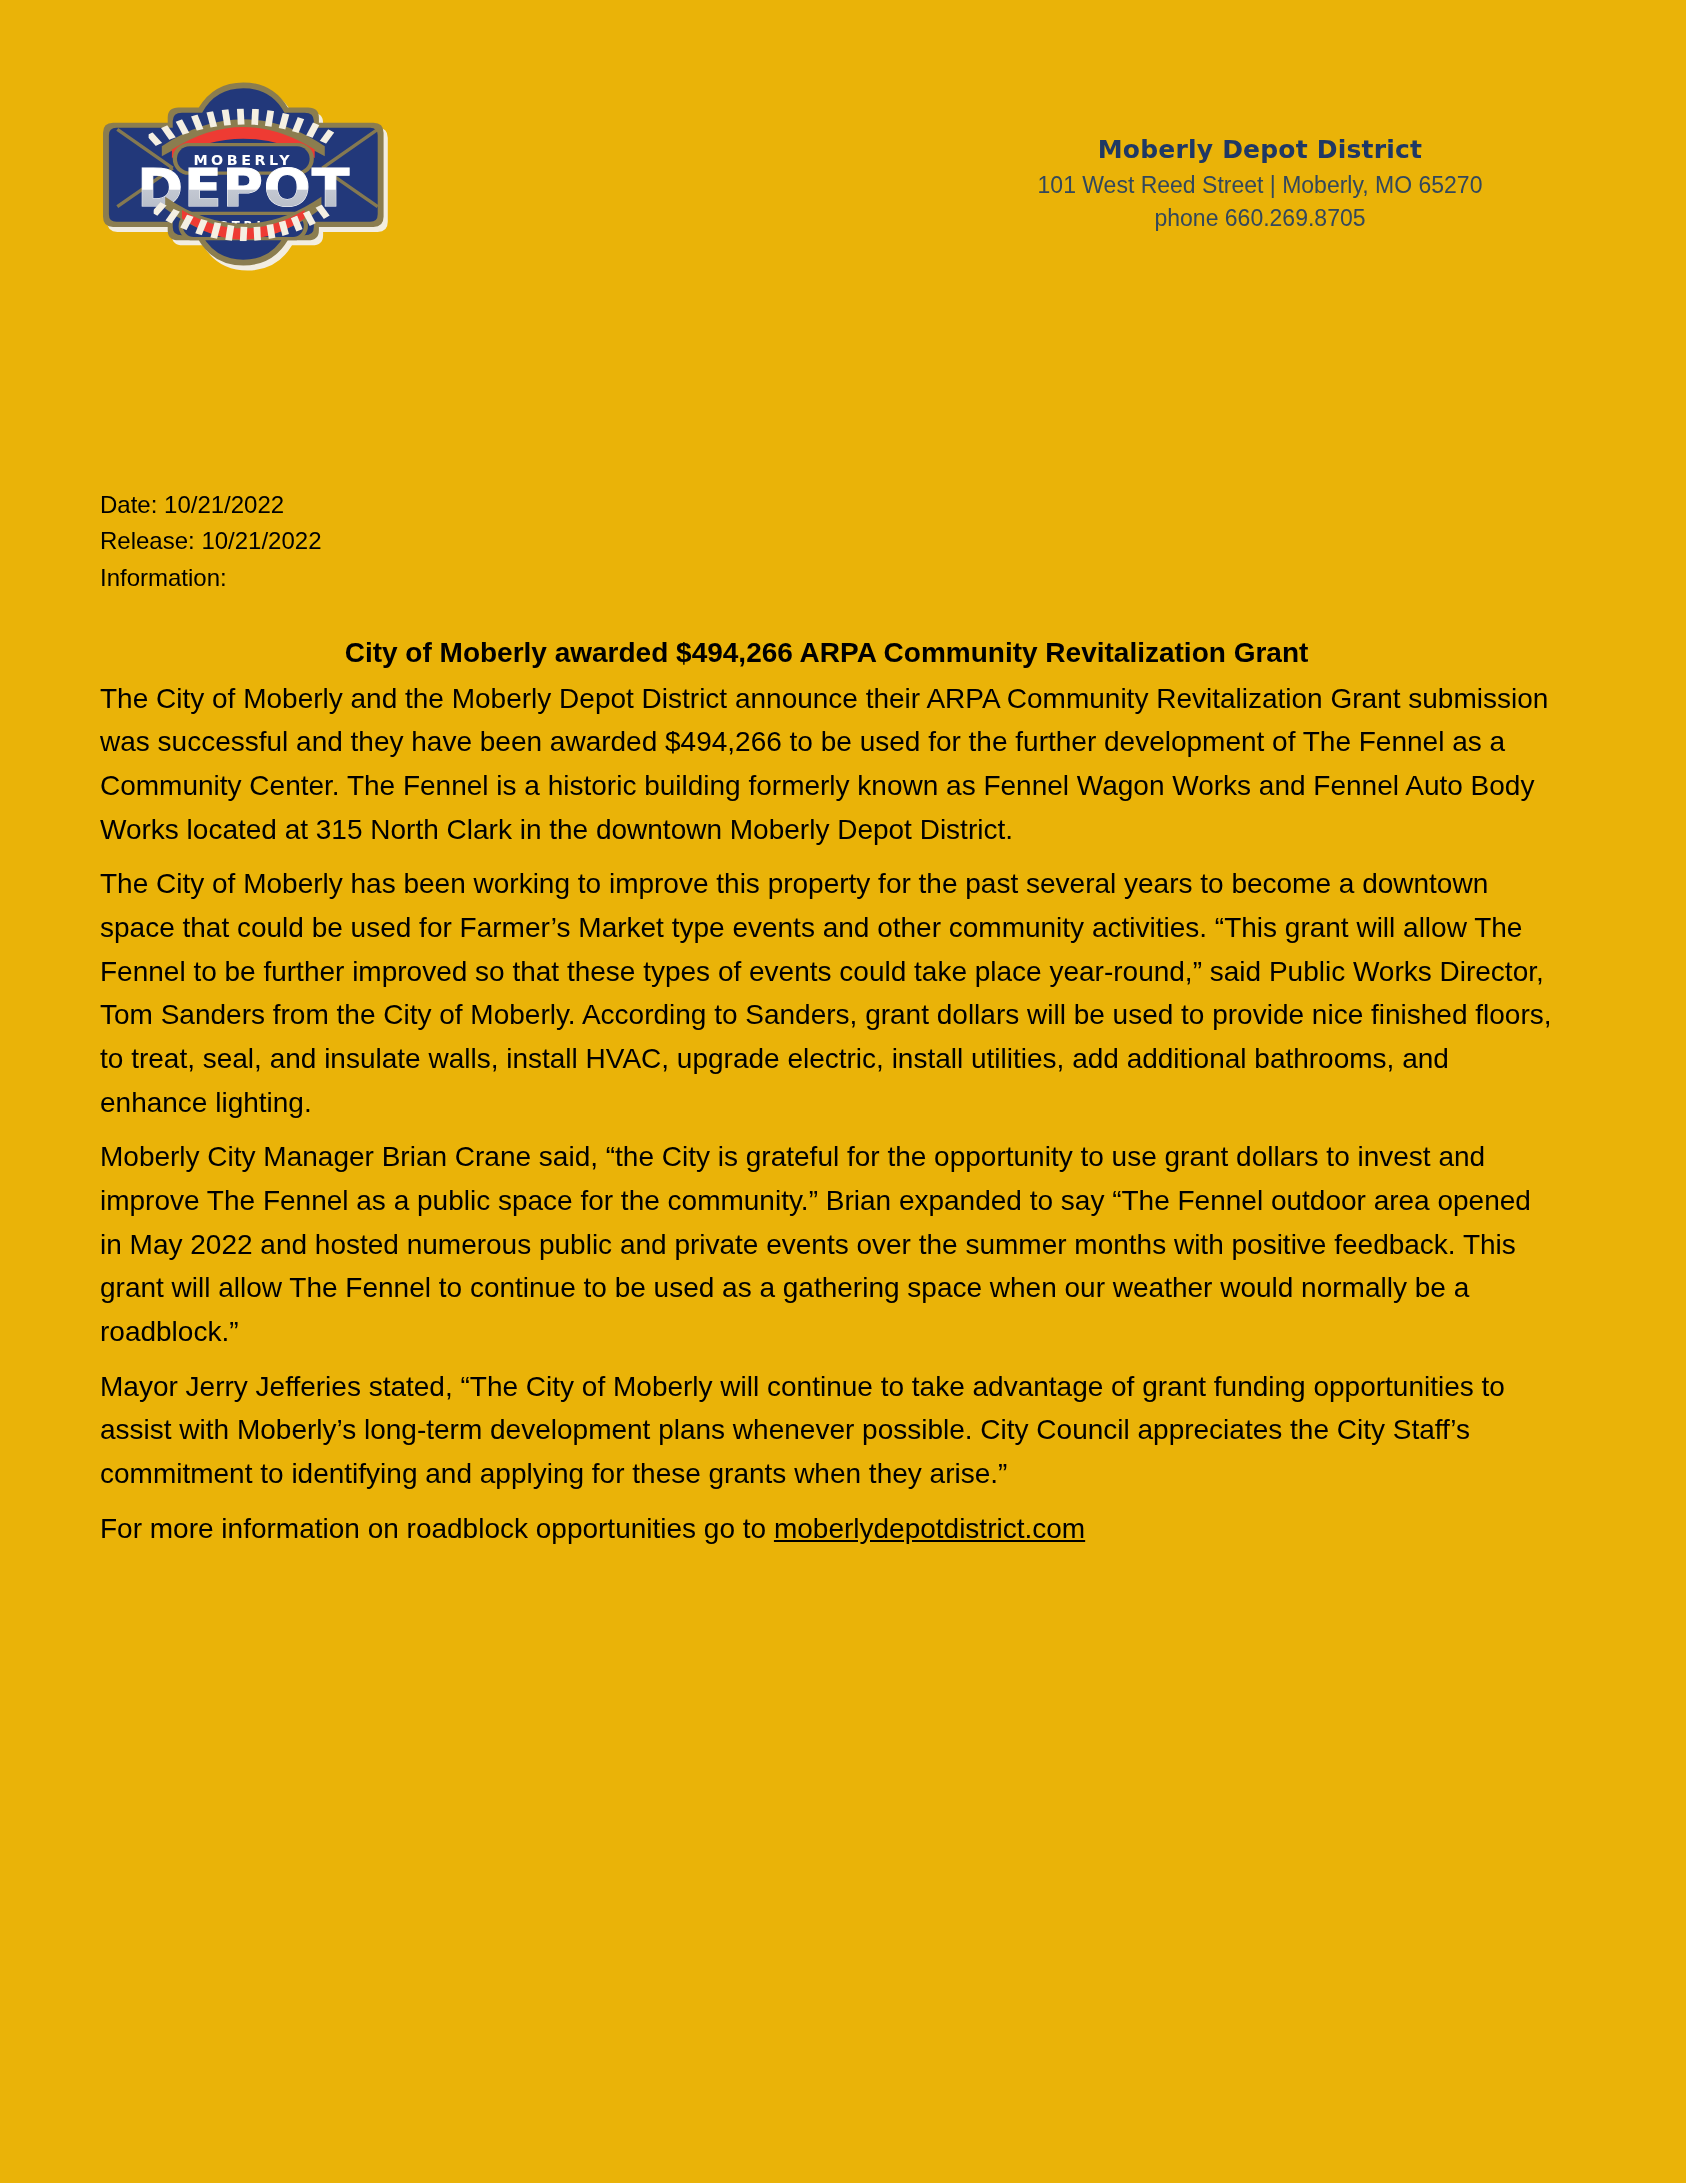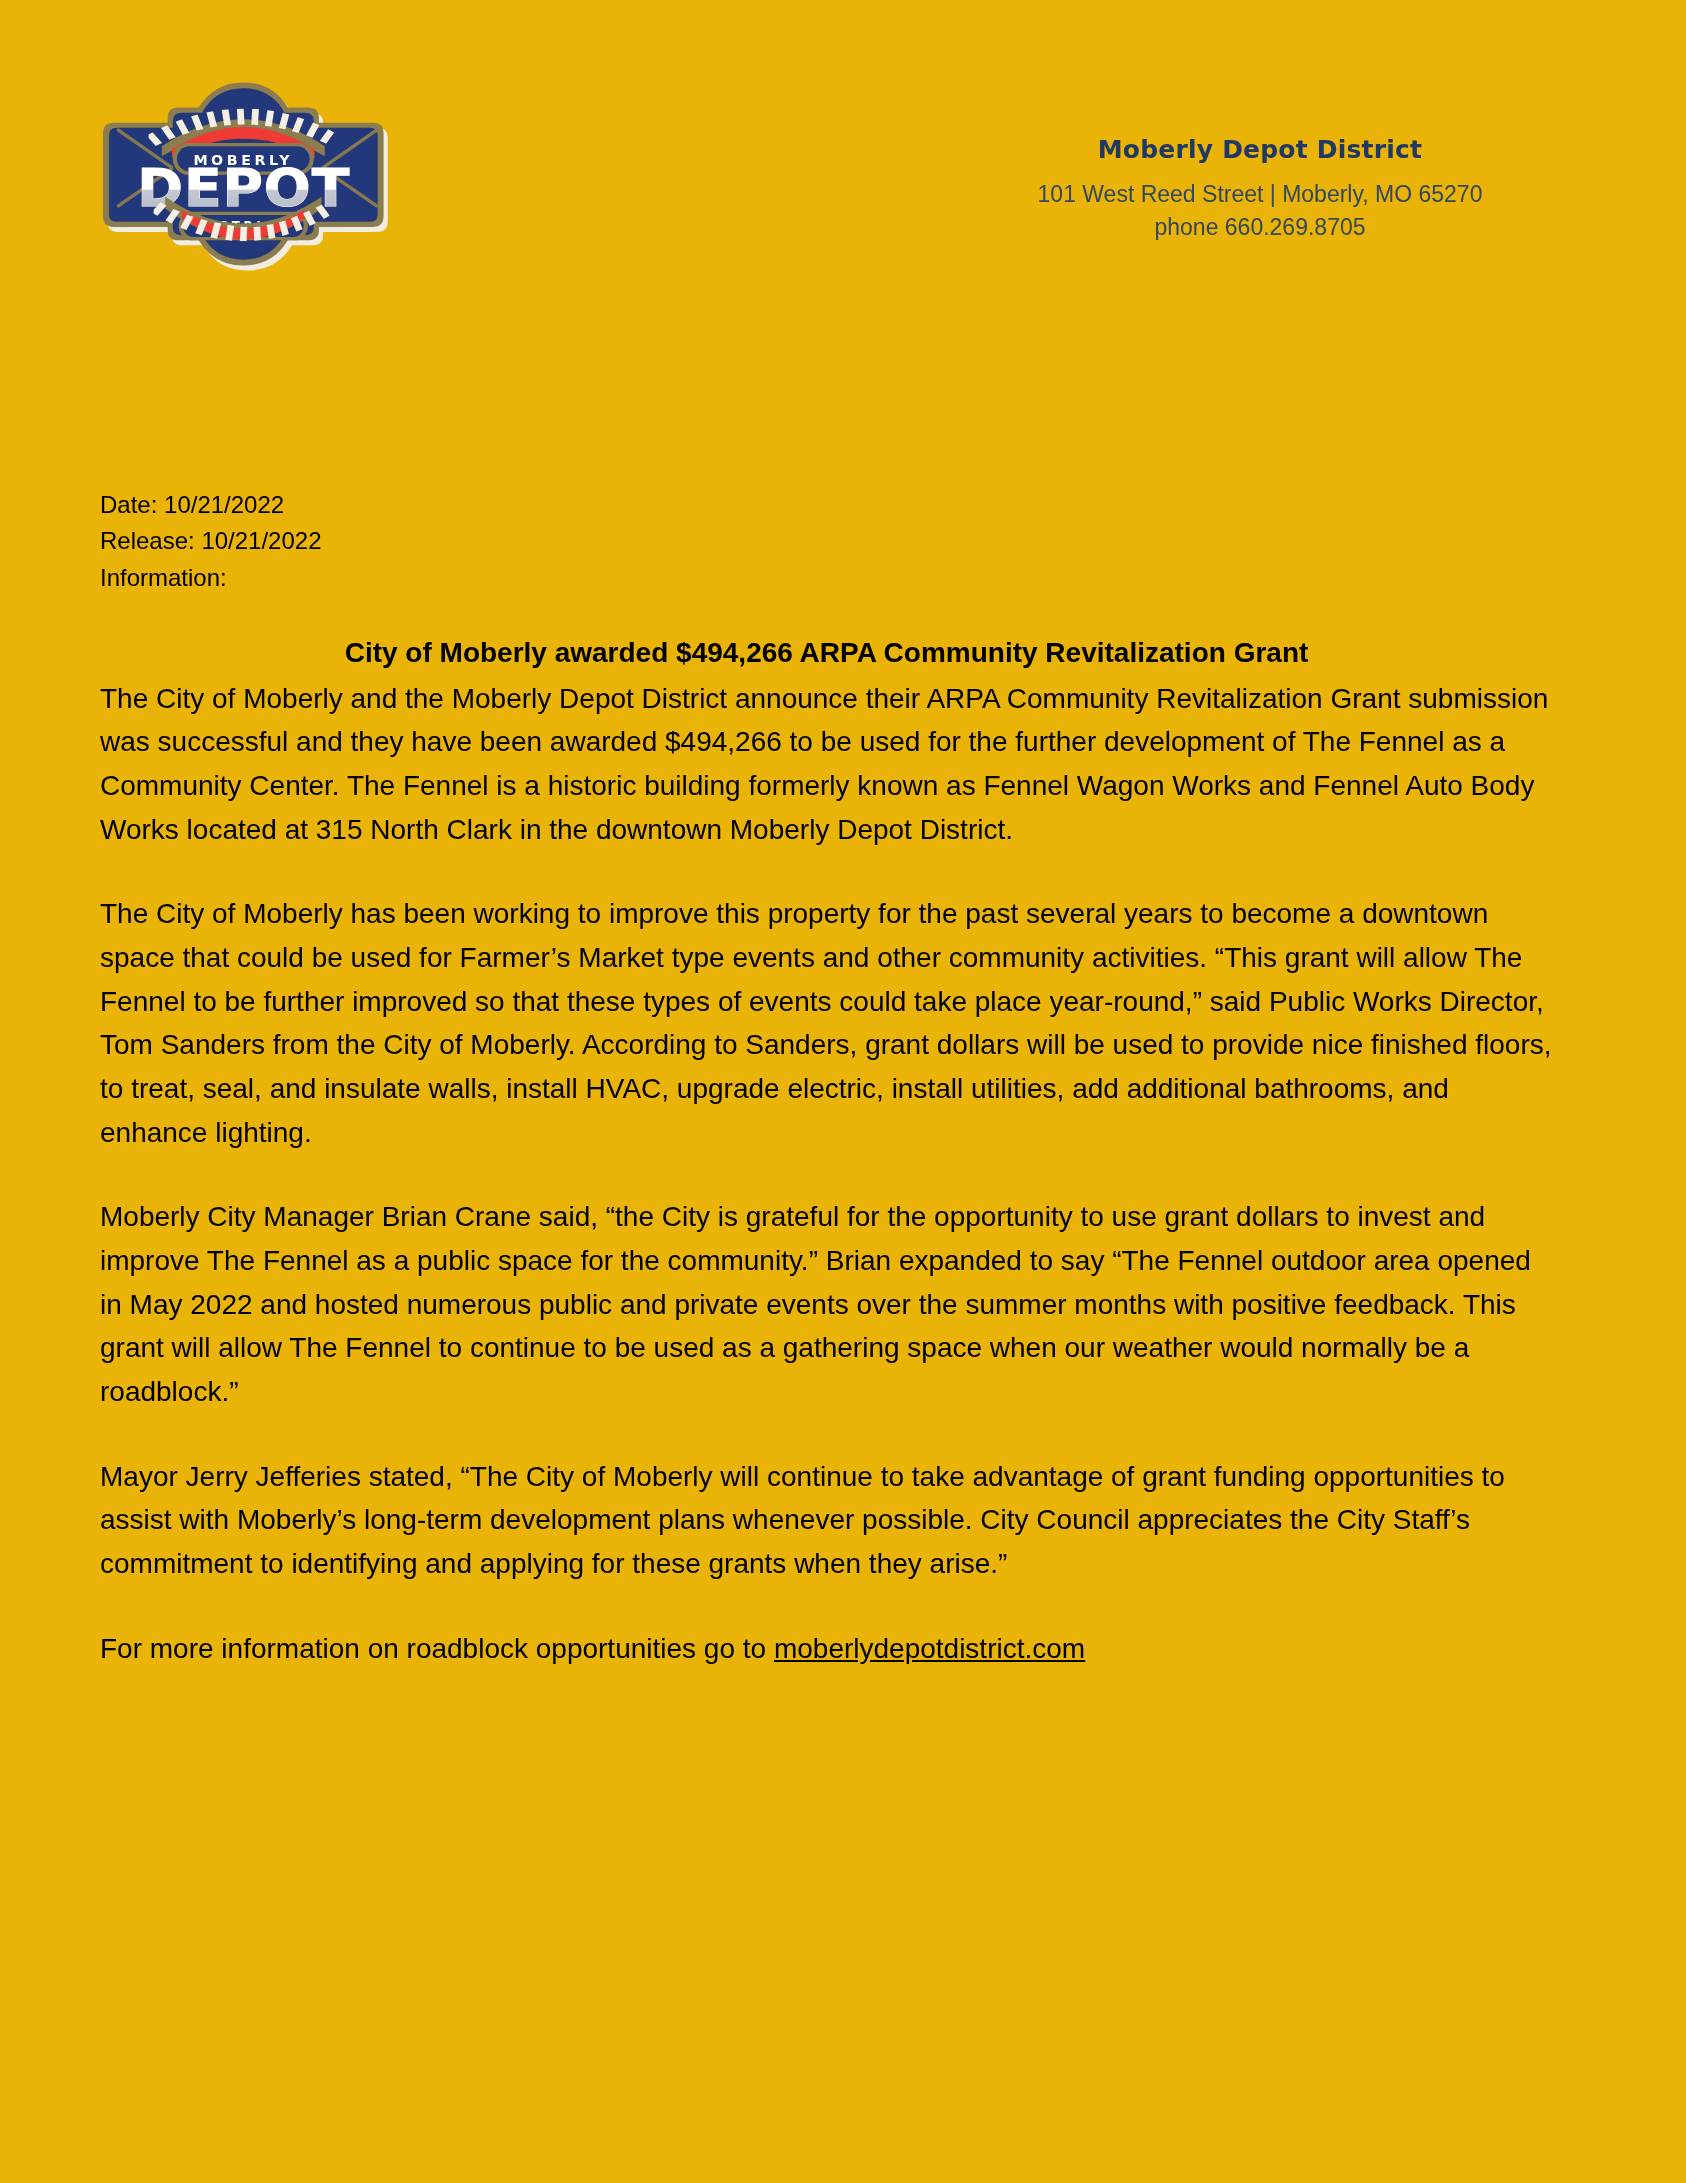--- a/index.html
+++ b/index.html
@@ -64,21 +64,21 @@
     white-space: nowrap;
     margin-top: 1.7px;
   }
   .org-addr {
     font-family: "Liberation Sans", sans-serif;
     font-weight: normal;
     font-size: 23px;
     color: #33485C;
     line-height: 1.42;
     white-space: nowrap;
-    margin-top: 12px;
+    margin-top: 3px;
   }
   .org-phone {
     font-family: "Liberation Sans", sans-serif;
     font-weight: normal;
     font-size: 23px;
     color: #33485C;
     line-height: 1.42;
     white-space: nowrap;
   }
 
@@ -117,21 +117,21 @@
   }
 
   .para {
     font-family: "Liberation Sans", sans-serif;
     font-size: 28px;
     color: #000000;
     line-height: 1.56;
     margin: 0;
     text-align: left;
   }
-  .para + .para { margin-top: 41px; }
+  .para + .para { margin-top: 11px; }
 
   .link-underline {
     text-decoration: underline;
     color: #000000;
   }
 </style>
 </head>
 <body>
 
 <div class="page">

